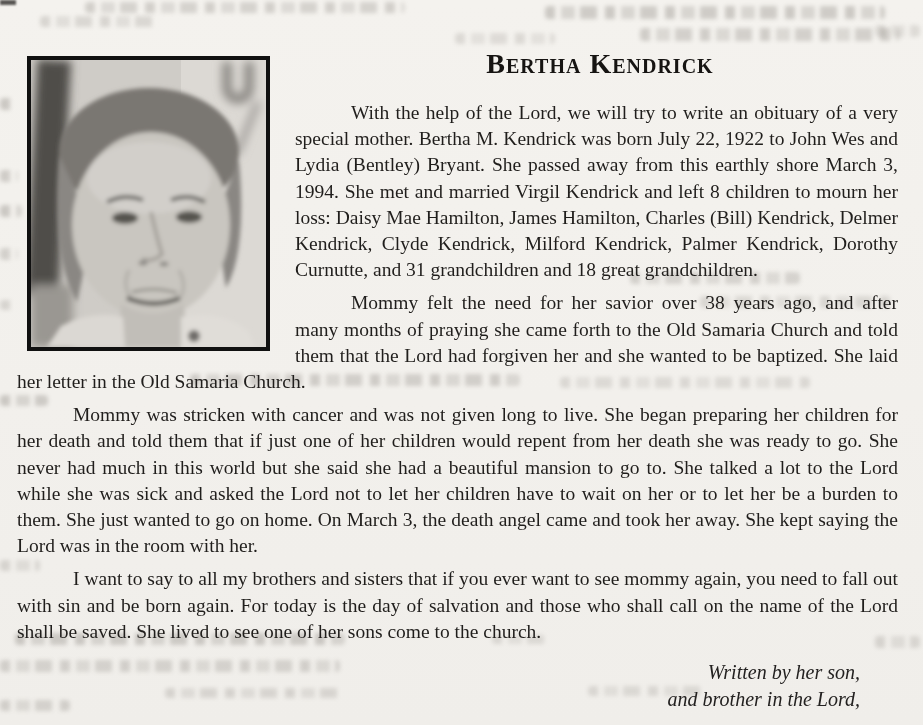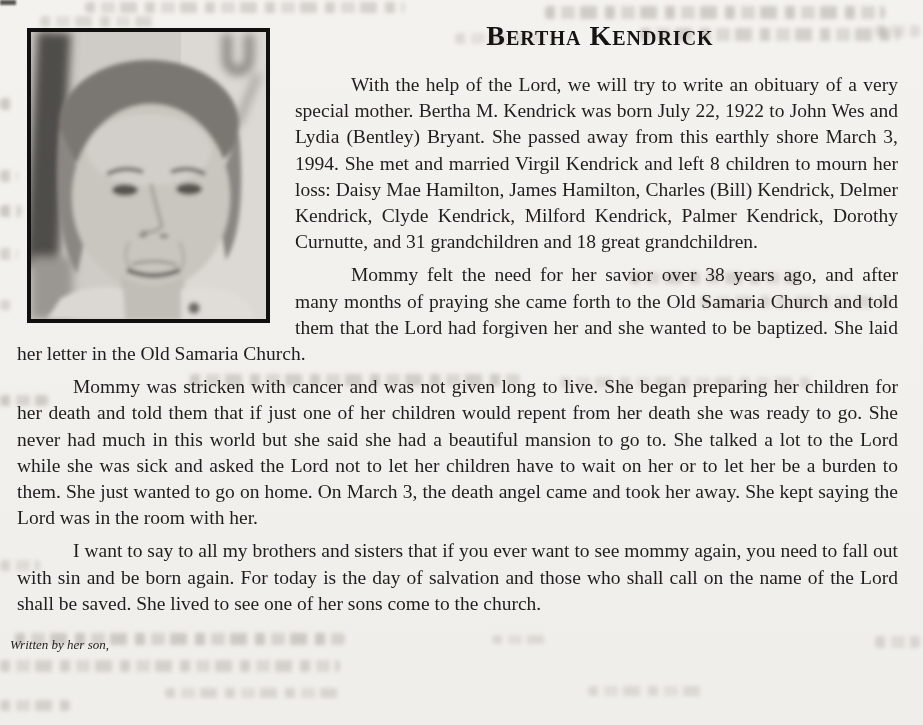--- a/index.html
+++ b/index.html
@@ -12,21 +12,21 @@
   .page{
     position:relative;
     width:923px;height:725px;
     background:linear-gradient(180deg,#f4f2ee 0%,#f2f0ec 55%,#f0eeea 100%);
     color:#1e1c1a;
     overflow:hidden;
   }
   .doc{
     position:relative;
     z-index:2;
-    padding:20px 18px 0 10px;
+    padding:48px 18px 0 10px;
   }
   
   .photo-wrap{
     float:left;
     width:243px;height:295px;
     box-sizing:border-box;
     border:4px solid #101010;
     margin:8px 25px 14px 17px;
     background:#cfccc7;
     overflow:hidden;
@@ -45,23 +45,23 @@
     margin:7px;
     font-size:19.5px;
     line-height:26.2px;
     text-align:justify;
     text-indent:56px;
     color:#201e1c;
   }
   .signature{
     clear:none;
     margin:14px 45px 0 0;
-    text-align:left;
+    text-align:right;
     font-style:italic;
-    font-size:13px;
+    font-size:20px;
     line-height:27px;
     color:#232120;
   }
   
   .artifacts{position:absolute;inset:0;z-index:1;pointer-events:none;}
   .smudge{
     position:absolute;
     border-radius:4px;
     background:repeating-linear-gradient(90deg,
       rgba(122,117,110,.65) 0 10px, rgba(122,117,110,0) 10px 16px,
@@ -158,16 +158,17 @@
 
     <h1 class="title">Bertha Kendrick</h1>
 
     <p class="para">With the help of the Lord, we will try to write an obituary of a very special mother. Bertha M. Kendrick was born July 22, 1922 to John Wes and Lydia (Bentley) Bryant. She passed away from this earthly shore March 3, 1994. She met and married Virgil Kendrick and left 8 children to mourn her loss: Daisy Mae Hamilton, James Hamilton, Charles (Bill) Kendrick, Delmer Kendrick, Clyde Kendrick, Milford Kendrick, Palmer Kendrick, Dorothy Curnutte, and 31 grandchildren and 18 great grandchildren.</p>
     <p class="para">Mommy felt the need for her savior over 38 years ago, and after many months of praying she came forth to the Old Samaria Church and told them that the Lord had forgiven her and she wanted to be baptized. She laid her letter in the Old Samaria Church.</p>
     <p class="para">Mommy was stricken with cancer and was not given long to live. She began preparing her children for her death and told them that if just one of her children would repent from her death she was ready to go. She never had much in this world but she said she had a beautiful mansion to go to. She talked a lot to the Lord while she was sick and asked the Lord not to let her children have to wait on her or to let her be a burden to them. She just wanted to go on home. On March 3, the death angel came and took her away. She kept saying the Lord was in the room with her.</p>
     <p class="para">I want to say to all my brothers and sisters that if you ever want to see mommy again, you need to fall out with sin and be born again. For today is the day of salvation and those who shall call on the name of the Lord shall be saved. She lived to see one of her sons come to the church.</p>
 
     <div class="signature">
       <div>Written by her son,</div>
+      <div>and brother in the Lord,</div>
     </div>
 
   </div>
 </div>
 
 </body></html>

